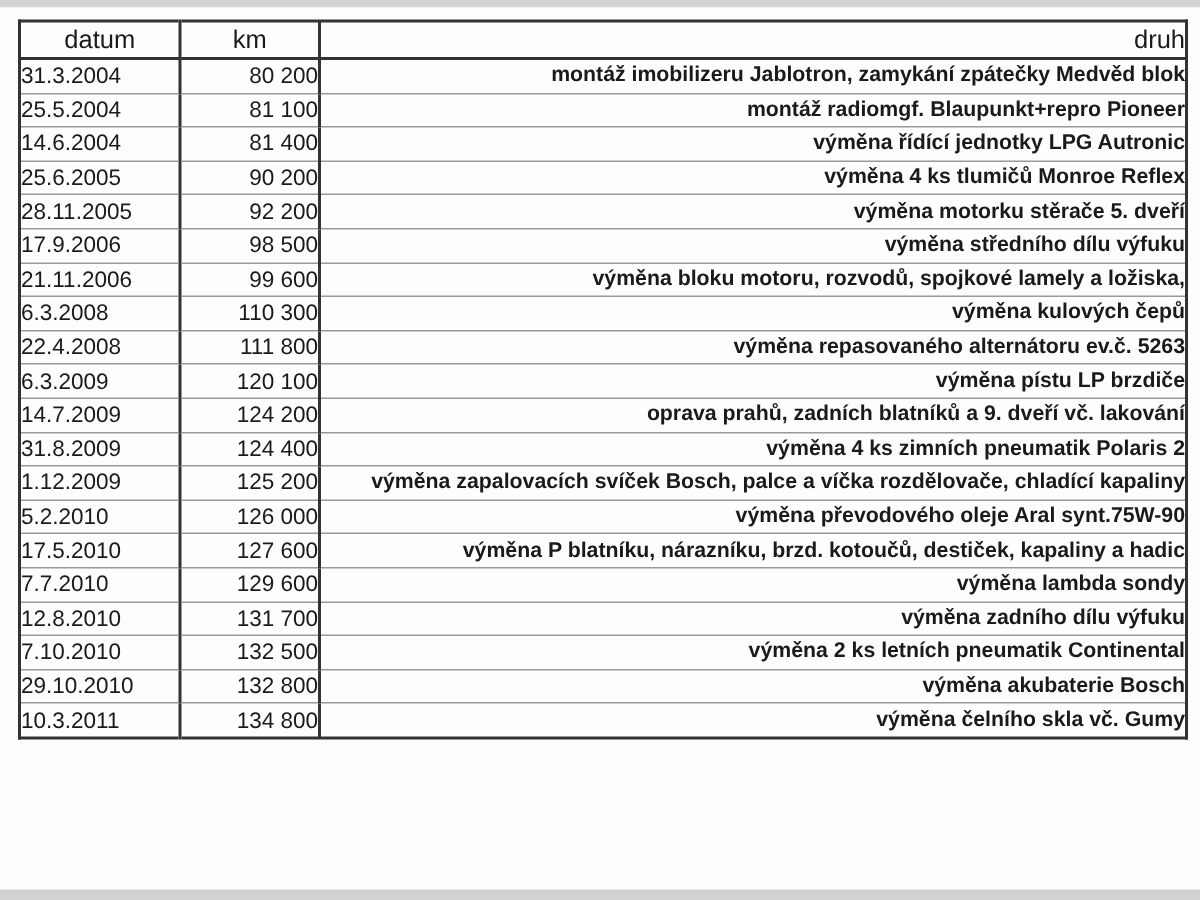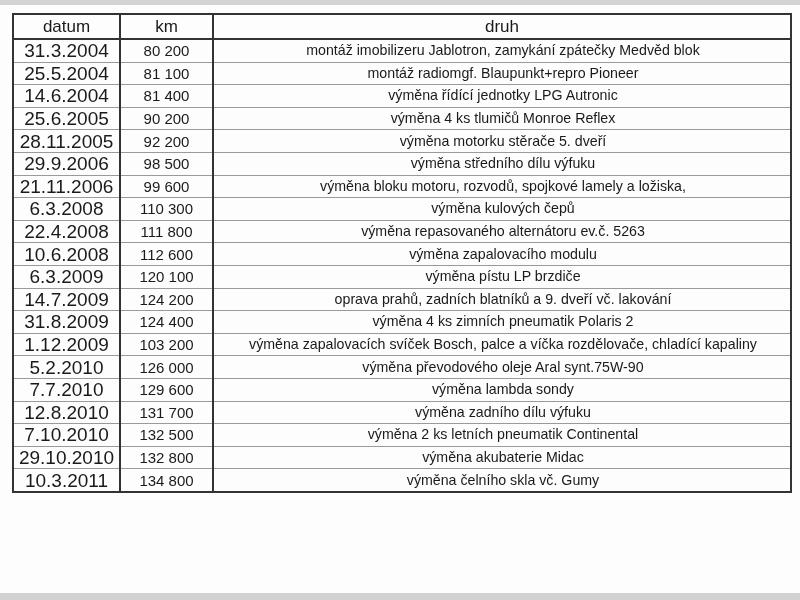--- a/index.html
+++ b/index.html
@@ -26,33 +26,33 @@
     table.log th {
       height: 23px;
       font-weight: normal;
       font-size: 17px;
       text-align: center;
       border-bottom: 2px solid #333;
       border-right: 2px solid #333;
       padding: 0;
       line-height: 22px;
     }
-    table.log th:last-child { border-right: none; }
+    table.log th:last-child { border-right: none; text-align: right; }
     table.log td {
       height: 21.6px;
       font-size: 14.2px;
       padding: 0;
       line-height: 21px;
       border-bottom: 1px solid #9a9a9a;
       white-space: nowrap;
       overflow: hidden;
     }
-    table.log td.date { text-align: center; border-right: 2px solid #333; font-size: 19px; }
-    table.log td.km { text-align: center; border-right: 2px solid #333; font-size: 15px; }
-    table.log td.desc { text-align: center; padding-left: 2px; border-left: 1px solid #555; }
+    table.log td.date { border-right: 2px solid #333; font-size: 15px; }
+    table.log td.km { text-align: right; border-right: 2px solid #333; font-size: 15px; }
+    table.log td.desc { text-align: right; padding-left: 2px; border-left: 1px solid #555; font-weight: bold; }
     table.log tr:last-child td { border-bottom: none; }
   </style>
 </head>
 <body>
 
 <div class="strip-top"></div>
 <div class="sheet"></div>
 
 <table class="log">
   <colgroup>
@@ -87,88 +87,88 @@
         <td class="date">25.6.2005</td>
         <td class="km">90 200</td>
         <td class="desc">výměna 4 ks tlumičů Monroe Reflex</td>
       </tr>
       <tr>
         <td class="date">28.11.2005</td>
         <td class="km">92 200</td>
         <td class="desc">výměna motorku stěrače 5. dveří</td>
       </tr>
       <tr>
-        <td class="date">29.9.2006</td>
+        <td class="date">17.9.2006</td>
         <td class="km">98 500</td>
         <td class="desc">výměna středního dílu výfuku</td>
       </tr>
       <tr>
         <td class="date">21.11.2006</td>
         <td class="km">99 600</td>
         <td class="desc">výměna bloku motoru, rozvodů, spojkové lamely a ložiska,</td>
       </tr>
       <tr>
         <td class="date">6.3.2008</td>
         <td class="km">110 300</td>
         <td class="desc">výměna kulových čepů</td>
       </tr>
       <tr>
         <td class="date">22.4.2008</td>
         <td class="km">111 800</td>
         <td class="desc">výměna repasovaného alternátoru ev.č. 5263</td>
       </tr>
       <tr>
-        <td class="date">10.6.2008</td>
-        <td class="km">112 600</td>
-        <td class="desc">výměna zapalovacího modulu</td>
-      </tr>
-      <tr>
         <td class="date">6.3.2009</td>
         <td class="km">120 100</td>
         <td class="desc">výměna pístu  LP brzdiče</td>
       </tr>
       <tr>
         <td class="date">14.7.2009</td>
         <td class="km">124 200</td>
         <td class="desc">oprava prahů, zadních blatníků a 9. dveří vč. lakování</td>
       </tr>
       <tr>
         <td class="date">31.8.2009</td>
         <td class="km">124 400</td>
         <td class="desc">výměna 4 ks zimních pneumatik Polaris 2</td>
       </tr>
       <tr>
         <td class="date">1.12.2009</td>
-        <td class="km">103 200</td>
+        <td class="km">125 200</td>
         <td class="desc">výměna zapalovacích svíček Bosch, palce a víčka rozdělovače, chladící kapaliny</td>
       </tr>
       <tr>
         <td class="date">5.2.2010</td>
         <td class="km">126 000</td>
         <td class="desc">výměna převodového oleje Aral synt.75W-90</td>
+      </tr>
+      <tr>
+        <td class="date">17.5.2010</td>
+        <td class="km">127 600</td>
+        <td class="desc">výměna P blatníku, nárazníku, brzd. kotoučů, destiček, kapaliny a hadic</td>
       </tr>
       <tr>
         <td class="date">7.7.2010</td>
         <td class="km">129 600</td>
         <td class="desc">výměna lambda sondy</td>
       </tr>
       <tr>
         <td class="date">12.8.2010</td>
         <td class="km">131 700</td>
         <td class="desc">výměna zadního dílu výfuku</td>
       </tr>
       <tr>
         <td class="date">7.10.2010</td>
         <td class="km">132 500</td>
         <td class="desc">výměna 2 ks letních pneumatik Continental</td>
       </tr>
       <tr>
         <td class="date">29.10.2010</td>
         <td class="km">132 800</td>
-        <td class="desc">výměna akubaterie Midac</td>
+        <td class="desc">výměna akubaterie Bosch</td>
       </tr>
       <tr>
         <td class="date">10.3.2011</td>
         <td class="km">134 800</td>
         <td class="desc">výměna čelního skla vč. Gumy</td>
       </tr>
     </tbody>
 </table>
 
 <div class="strip-bottom"></div>

